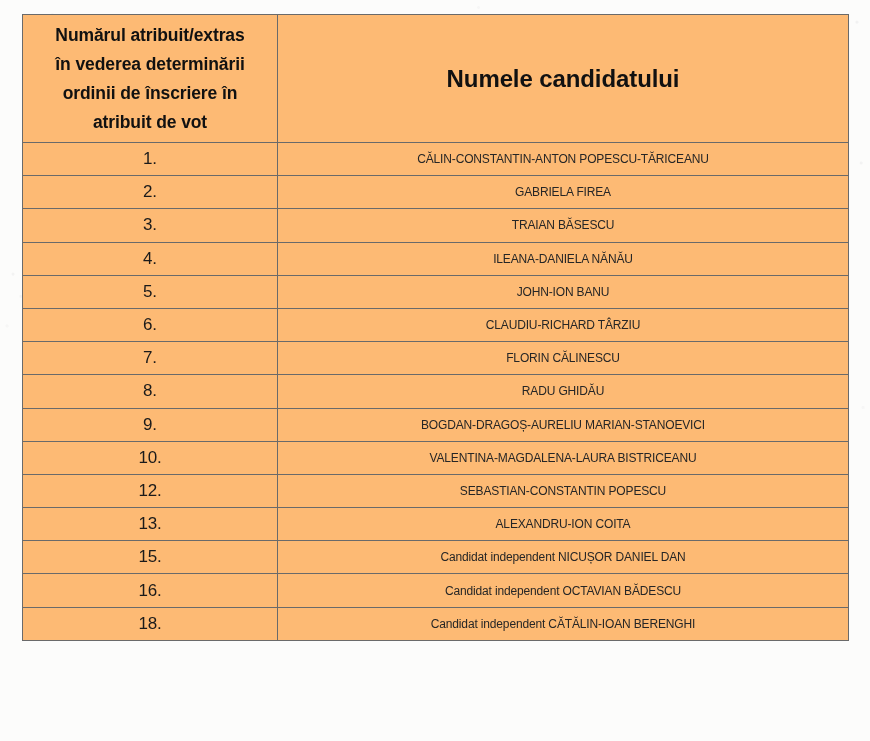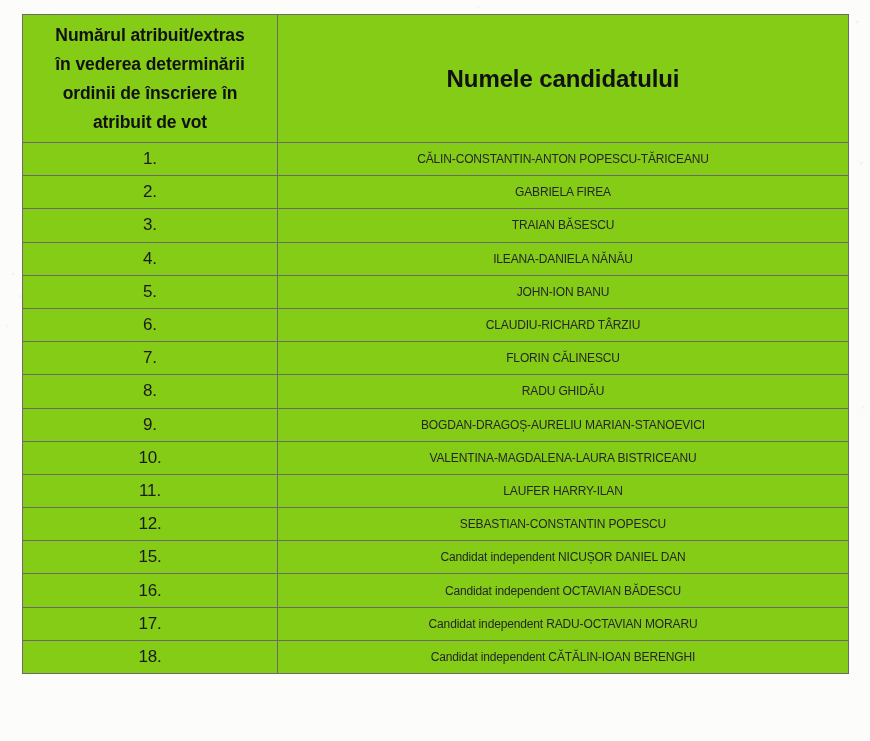--- a/index.html
+++ b/index.html
@@ -41,21 +41,21 @@
     left: 22px;
     top: 14px;
     width: 826px;
     border-collapse: collapse;
     table-layout: fixed;
     background: #ffffff;
   }
   .doc-table td, .doc-table th {
     border: 1.6px solid #6a6a6a;
     padding: 0;
-    background: #84cc16;
+    background: #fdba74;
   }
 
   col.col-num { width: 255px; }
   col.col-name { width: 571px; }
 
   .head-cell {
     height: 127px;
     vertical-align: middle;
     text-align: center;
     font-weight: bold;
@@ -142,37 +142,33 @@
       </tr>
       <tr>
         <td class="row-cell num">9.</td>
         <td class="row-cell name">BOGDAN-DRAGOȘ-AURELIU MARIAN-STANOEVICI</td>
       </tr>
       <tr>
         <td class="row-cell num">10.</td>
         <td class="row-cell name">VALENTINA-MAGDALENA-LAURA BISTRICEANU</td>
       </tr>
       <tr>
-        <td class="row-cell num">11.</td>
-        <td class="row-cell name">LAUFER HARRY-ILAN</td>
+        <td class="row-cell num">12.</td>
+        <td class="row-cell name">SEBASTIAN-CONSTANTIN POPESCU</td>
       </tr>
       <tr>
-        <td class="row-cell num">12.</td>
-        <td class="row-cell name">SEBASTIAN-CONSTANTIN POPESCU</td>
+        <td class="row-cell num">13.</td>
+        <td class="row-cell name">ALEXANDRU-ION COITA</td>
       </tr>
       <tr>
         <td class="row-cell num">15.</td>
         <td class="row-cell name">Candidat independent NICUȘOR DANIEL DAN</td>
       </tr>
       <tr>
         <td class="row-cell num">16.</td>
         <td class="row-cell name">Candidat independent OCTAVIAN BĂDESCU</td>
       </tr>
       <tr>
-        <td class="row-cell num">17.</td>
-        <td class="row-cell name">Candidat independent RADU-OCTAVIAN MORARU</td>
-      </tr>
-      <tr>
         <td class="row-cell num">18.</td>
         <td class="row-cell name">Candidat independent CĂTĂLIN-IOAN BERENGHI</td>
       </tr>
     </tbody>
 </table>
 
 </body></html>

